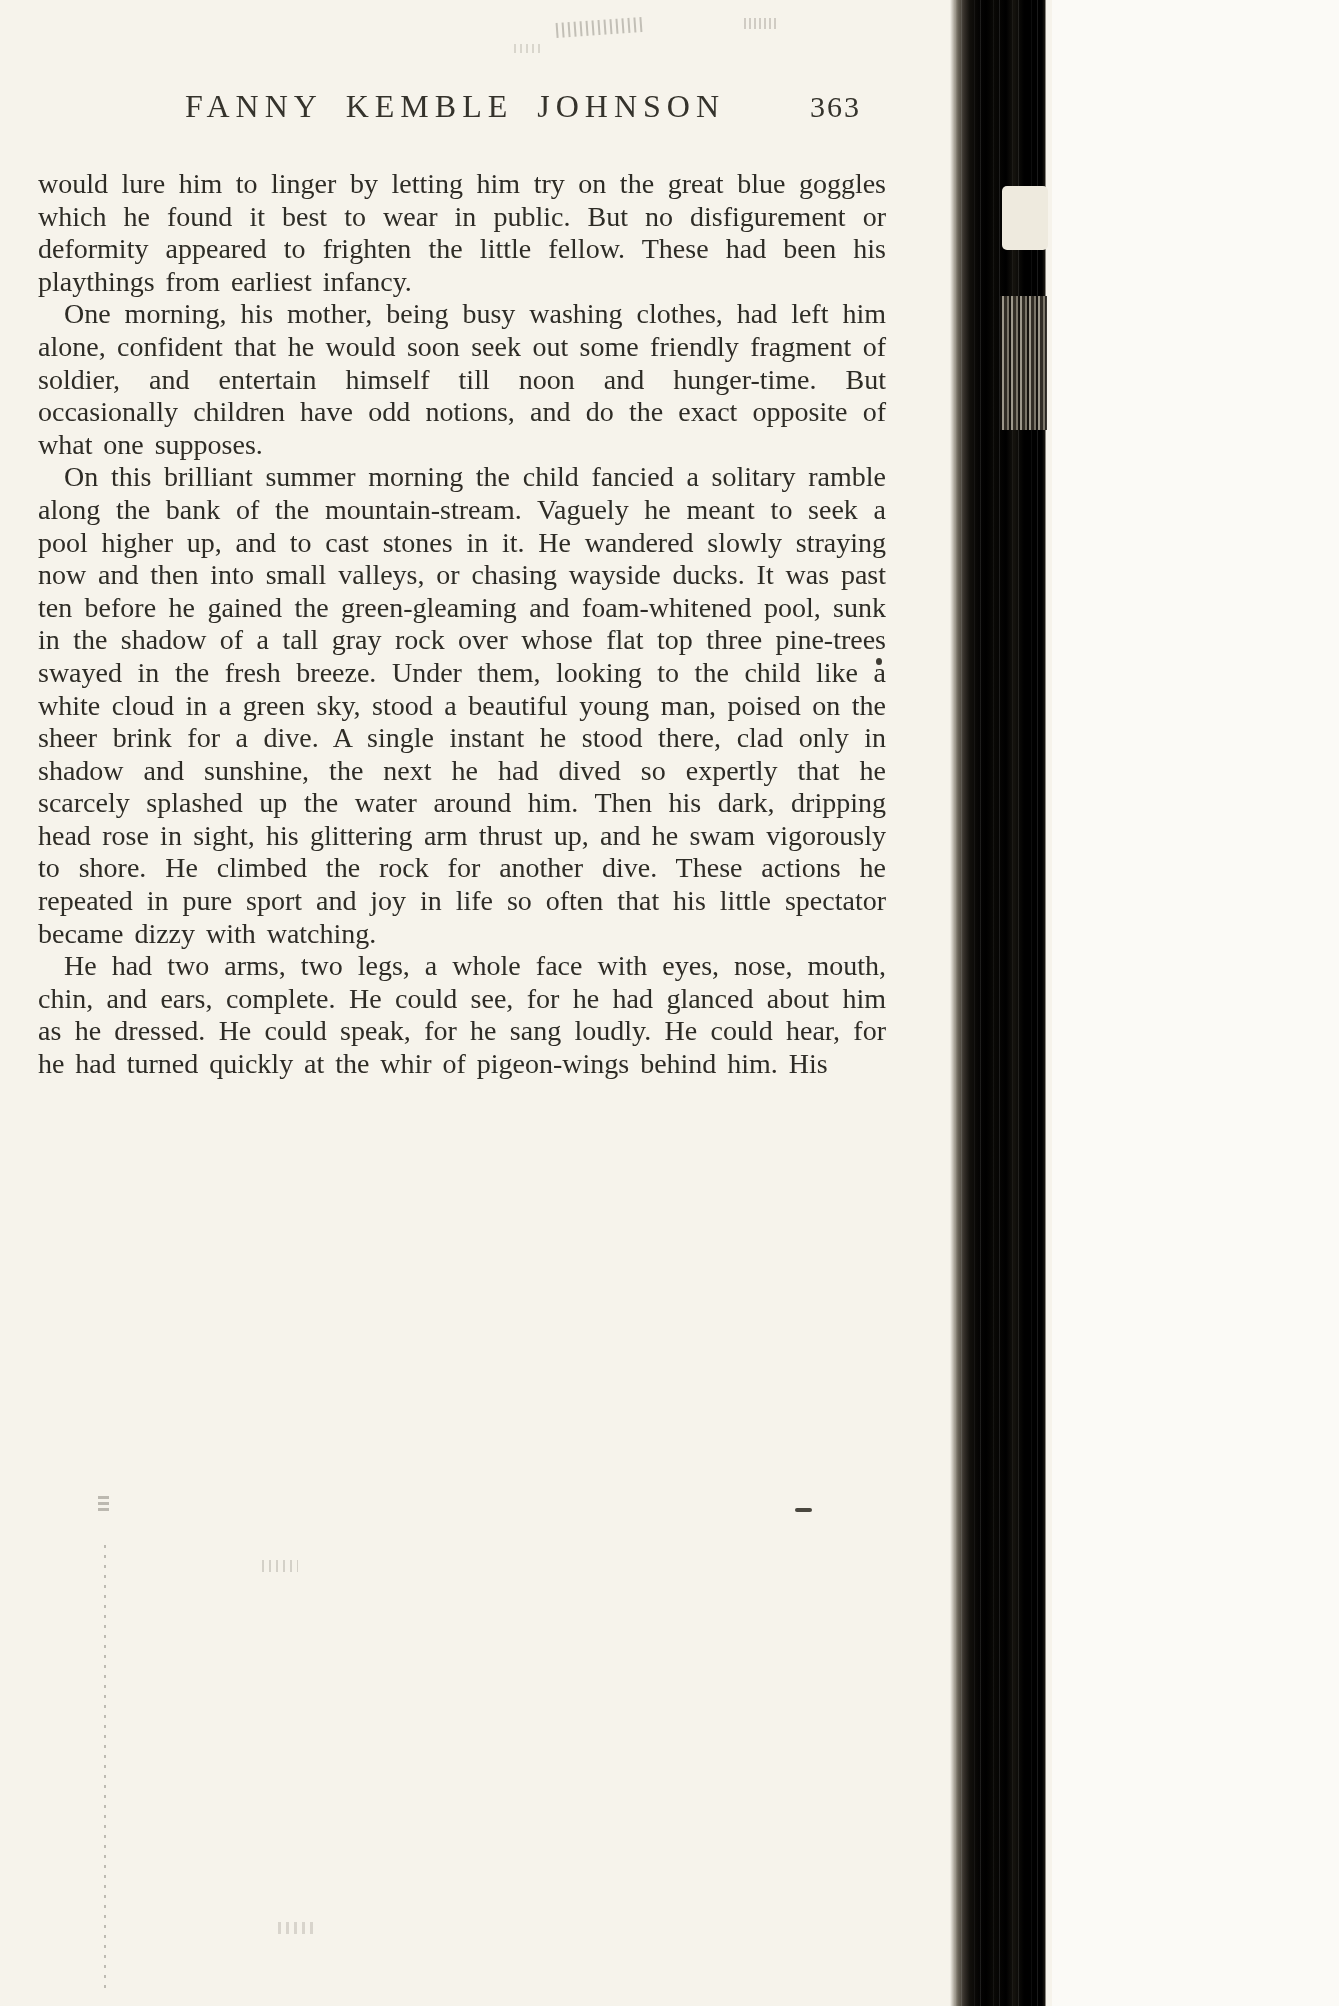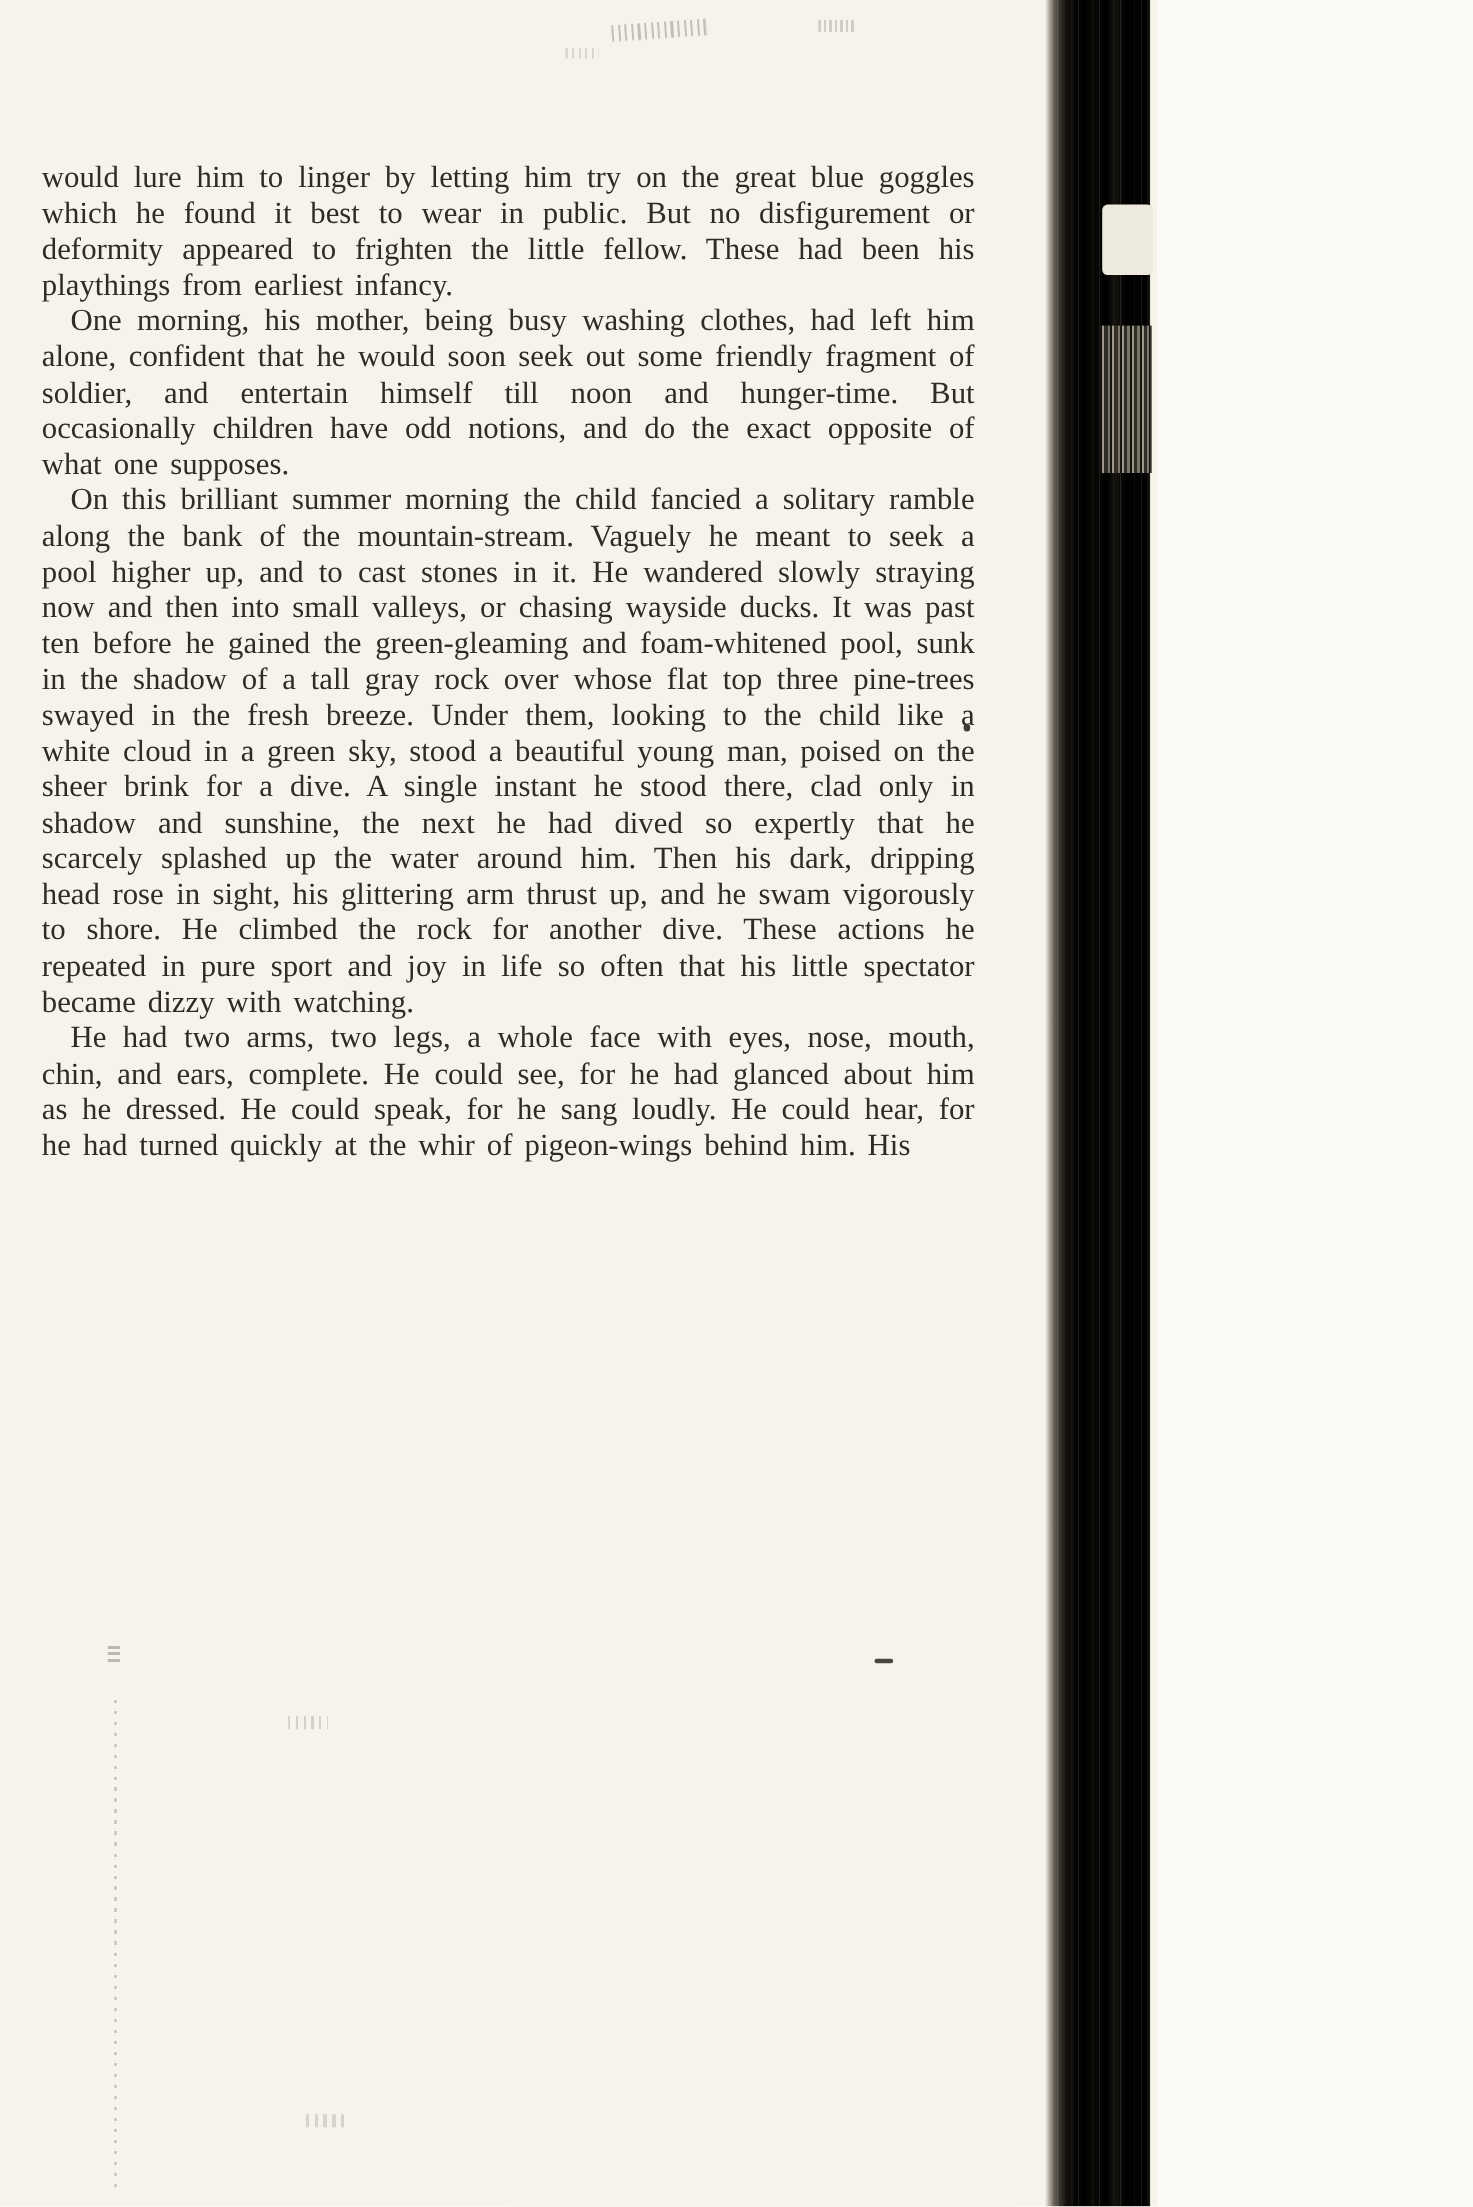--- a/index.html
+++ b/index.html
@@ -48,21 +48,21 @@
     right: 24px;
     top: 2px;
     font-size: 30px;
     letter-spacing: 2px;
     color: #35332c;
   }
 
   
   .body-text {
     position: absolute;
-    top: 146px;
+    top: 168px;
     left: 38px;
     width: 848px;
     font-size: 28px;
     line-height: 32.6px;
     text-align: justify;
     word-spacing: 0.14em;
     color: #2e2c26;
   }
   .para { text-indent: 26px; }
   .para.no-indent { text-indent: 0; }
@@ -166,20 +166,24 @@
     filter: blur(0.7px);
   }
 </style>
 </head>
 <body>
 
 <div class="scan">
 
   <div class="right-margin"></div>
 
+  <header class="page-header">
+    <span class="running-title">FANNY KEMBLE JOHNSON</span>
+    <span class="page-number">363</span>
+  </header>
 
   <div class="body-text">
     <p class="para no-indent">would lure him to linger by letting him try on the great blue goggles which he found it best to wear in public. But no disfigurement or deformity appeared to frighten the little fellow. These had been his playthings from earliest infancy.</p>
     <p class="para">One morning, his mother, being busy washing clothes, had left him alone, confident that he would soon seek out some friendly fragment of soldier, and entertain himself till noon and hunger-time. But occasionally children have odd notions, and do the exact opposite of what one supposes.</p>
     <p class="para">On this brilliant summer morning the child fancied a solitary ramble along the bank of the mountain-stream. Vaguely he meant to seek a pool higher up, and to cast stones in it. He wandered slowly straying now and then into small valleys, or chasing wayside ducks. It was past ten before he gained the green-gleaming and foam-whitened pool, sunk in the shadow of a tall gray rock over whose flat top three pine-trees swayed in the fresh breeze. Under them, looking to the child like a white cloud in a green sky, stood a beautiful young man, poised on the sheer brink for a dive. A single instant he stood there, clad only in shadow and sunshine, the next he had dived so expertly that he scarcely splashed up the water around him. Then his dark, dripping head rose in sight, his glittering arm thrust up, and he swam vigorously to shore. He climbed the rock for another dive. These actions he repeated in pure sport and joy in life so often that his little spectator became dizzy with watching.</p>
     <p class="para">He had two arms, two legs, a whole face with eyes, nose, mouth, chin, and ears, complete. He could see, for he had glanced about him as he dressed. He could speak, for he sang loudly. He could hear, for he had turned quickly at the whir of pigeon-wings behind him. His</p>
   </div>
 
   <div class="binding-shadow"></div>
   <div class="binding-notch-top"></div>

